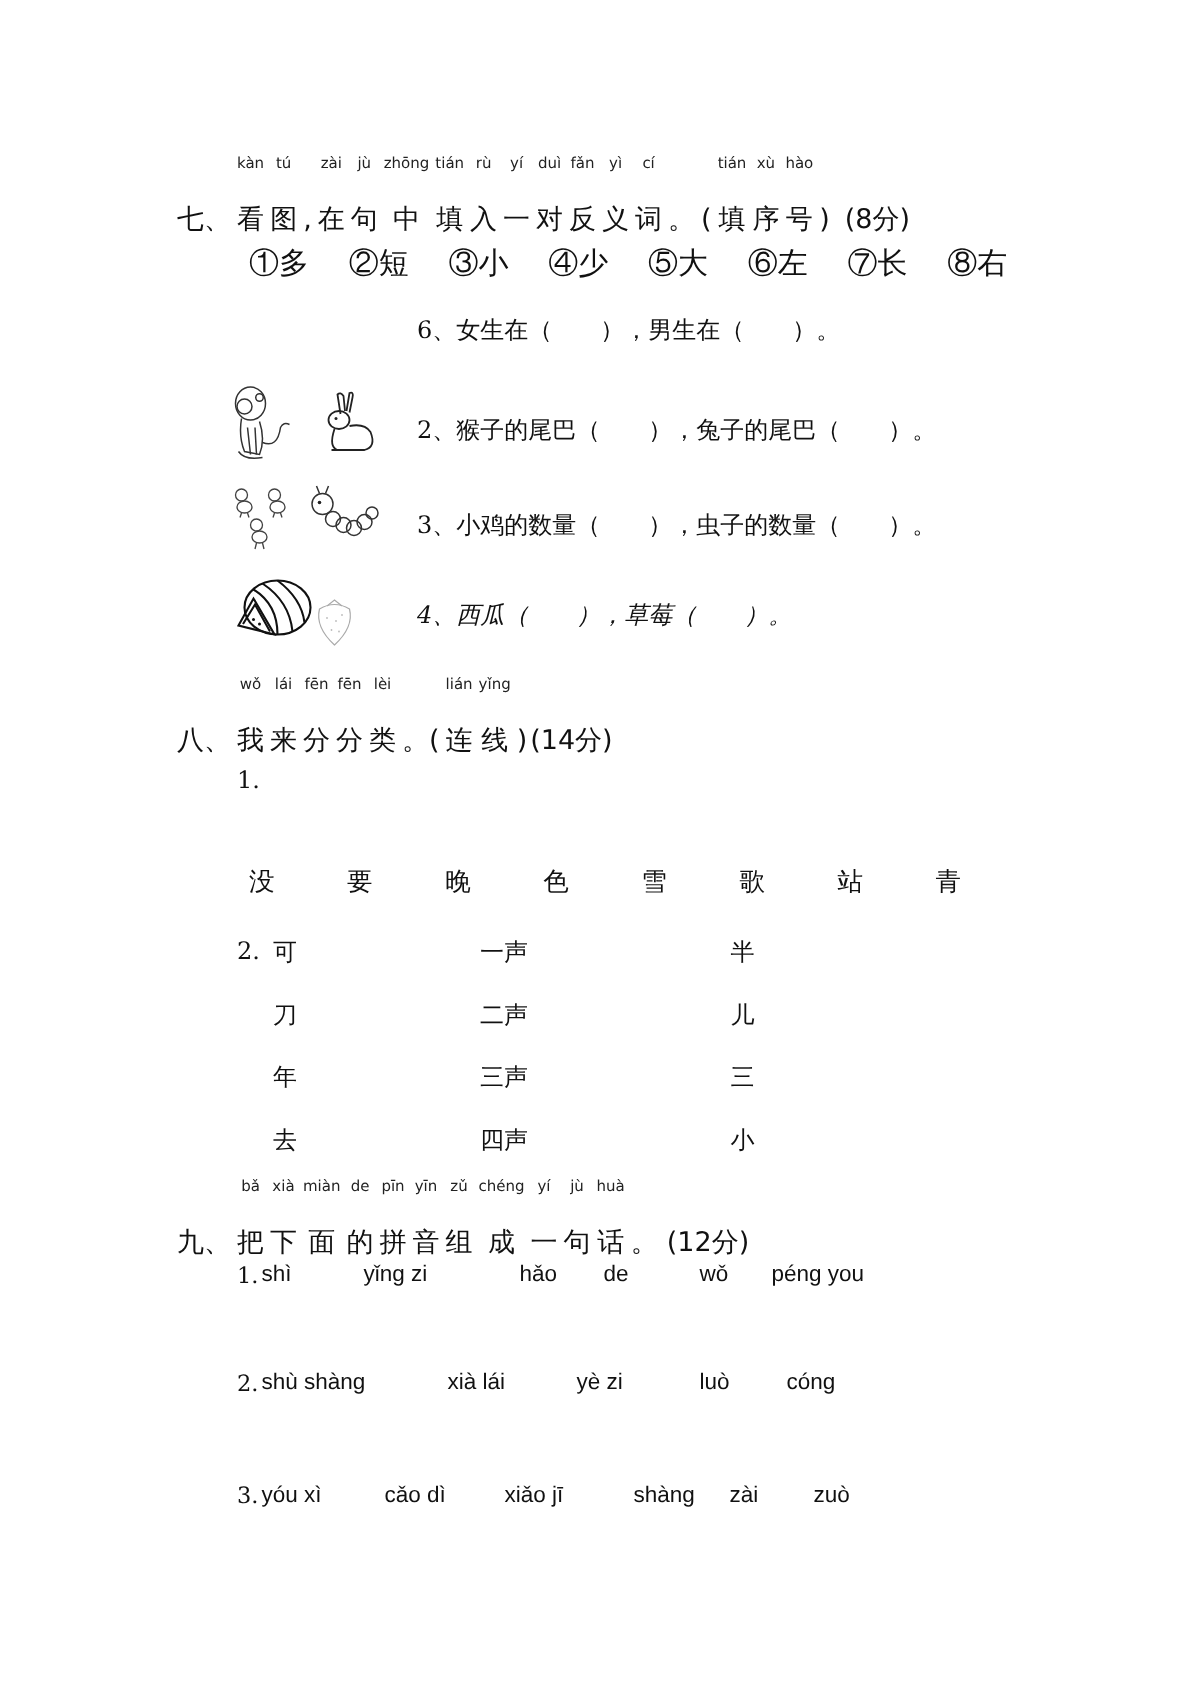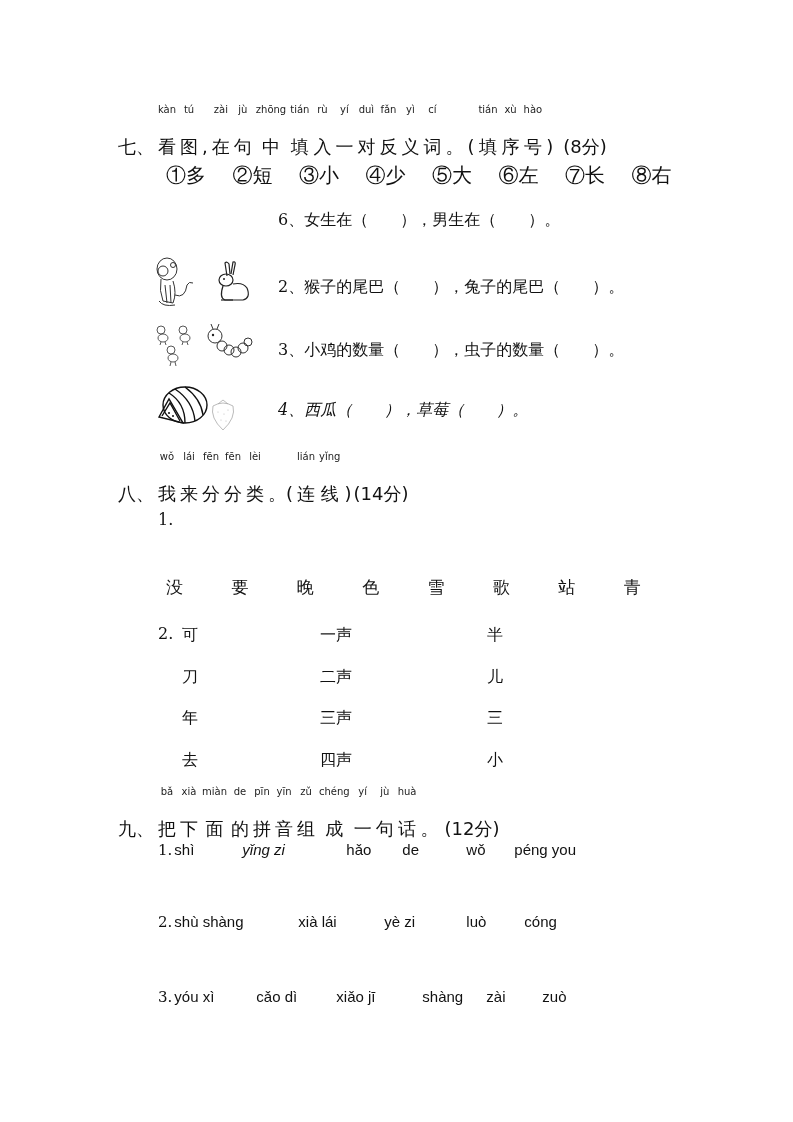--- a/index.html
+++ b/index.html
@@ -330,21 +330,21 @@
         <span class="py"></span>
         <span class="hz">。</span>
       </span>
     </span>
   <span class="plain" style="margin-left:4px;">(12分)</span>
 </div>
 
 <div class="pinyin-line" style="top:841px;">
   <span class="n">1.</span>
   <span style="width:68px;">shì</span>
-  <span style="width:104px;font-style:italic;">yǐng zi</span>
+  <span style="width:104px;">yǐng zi</span>
   <span style="width:56px;">hǎo</span>
   <span style="width:64px;">de</span>
   <span style="width:48px;">wǒ</span>
   <span>péng you</span>
 </div>
 
 <div class="pinyin-line" style="top:913px;">
   <span class="n">2.</span>
   <span style="width:124px;">shù shàng</span>
   <span style="width:86px;">xià lái</span>

